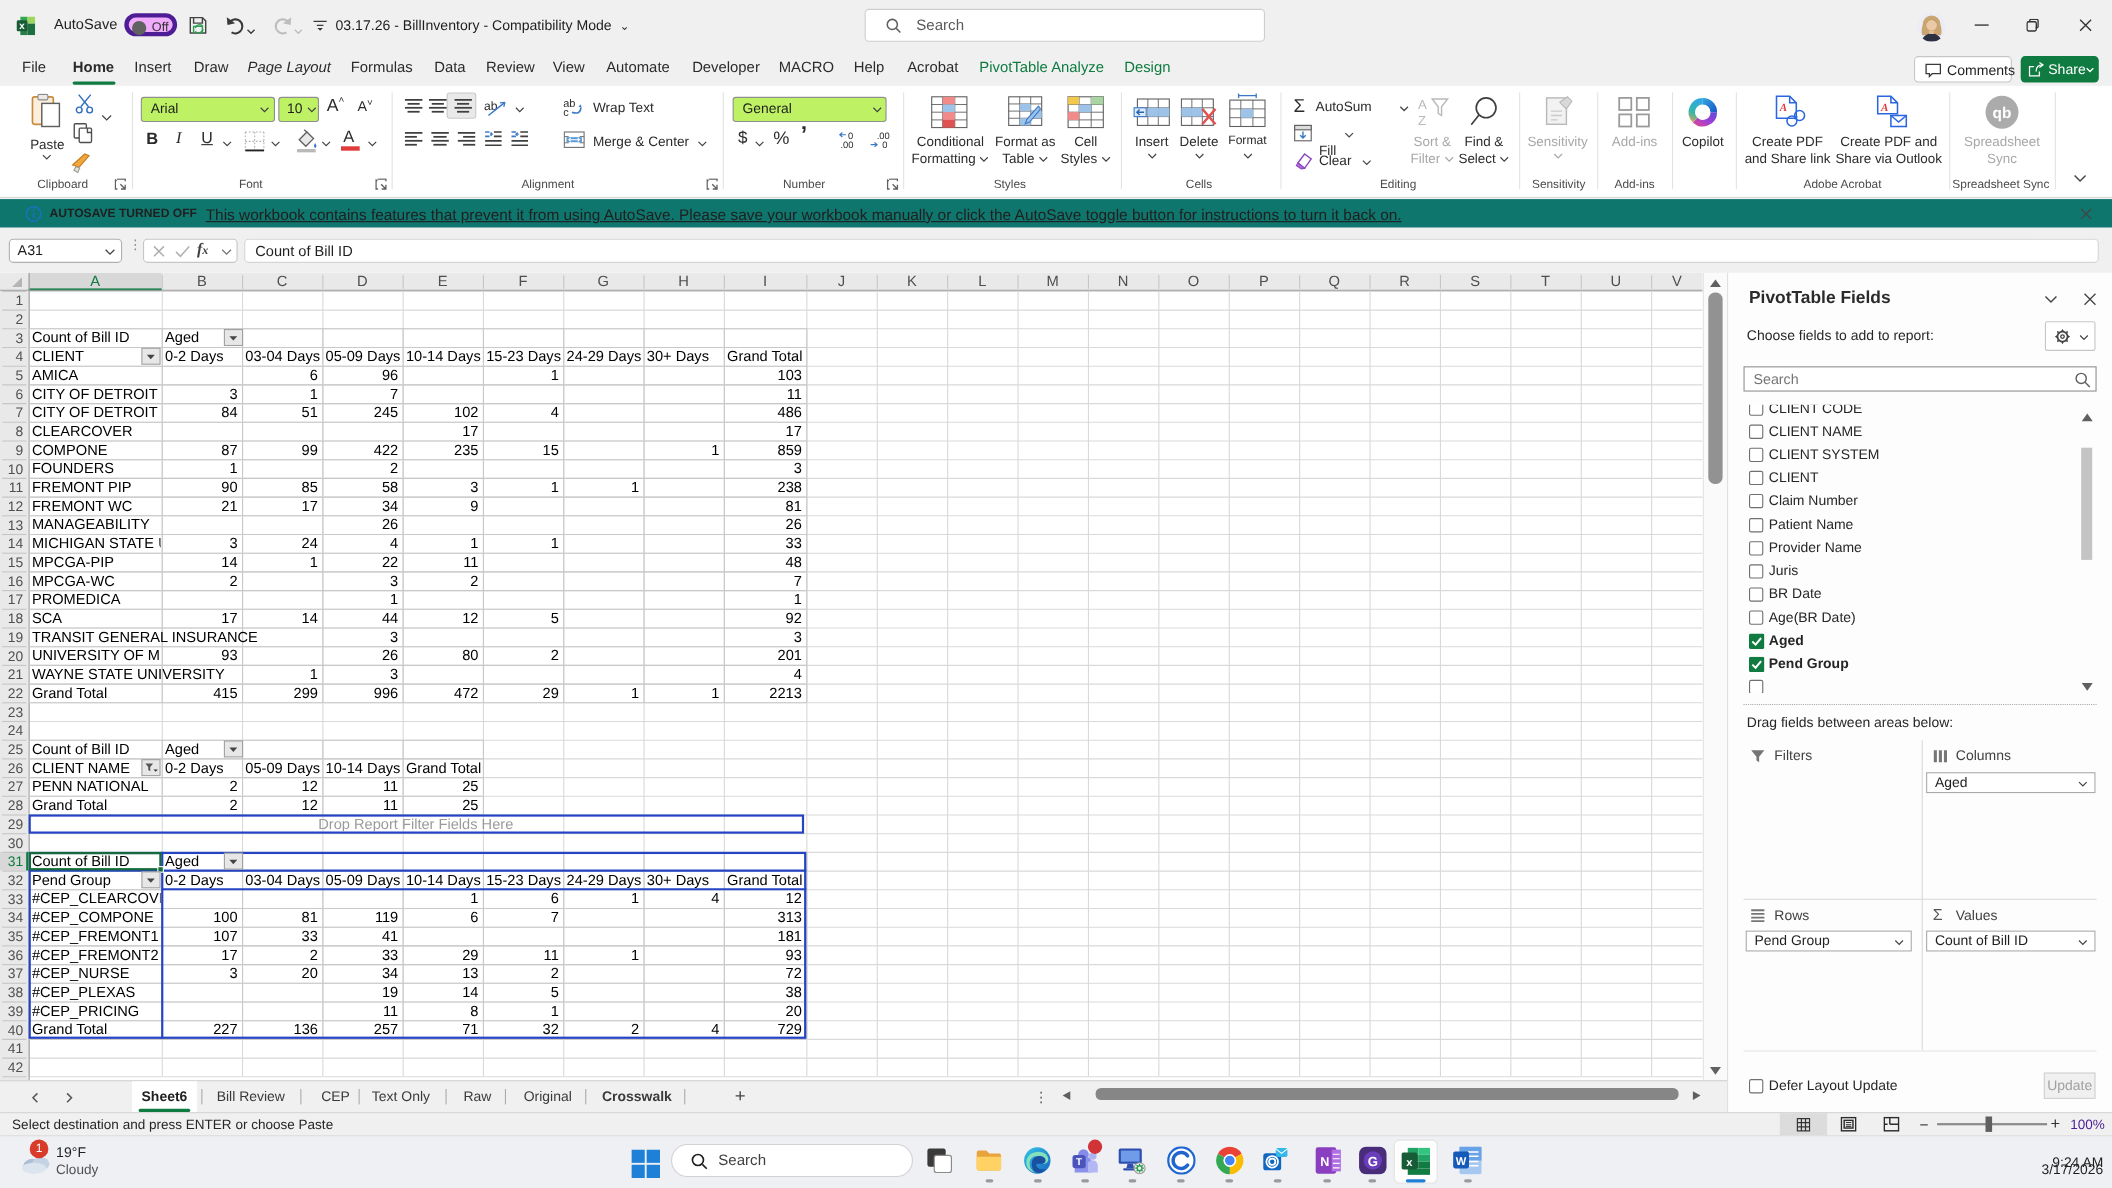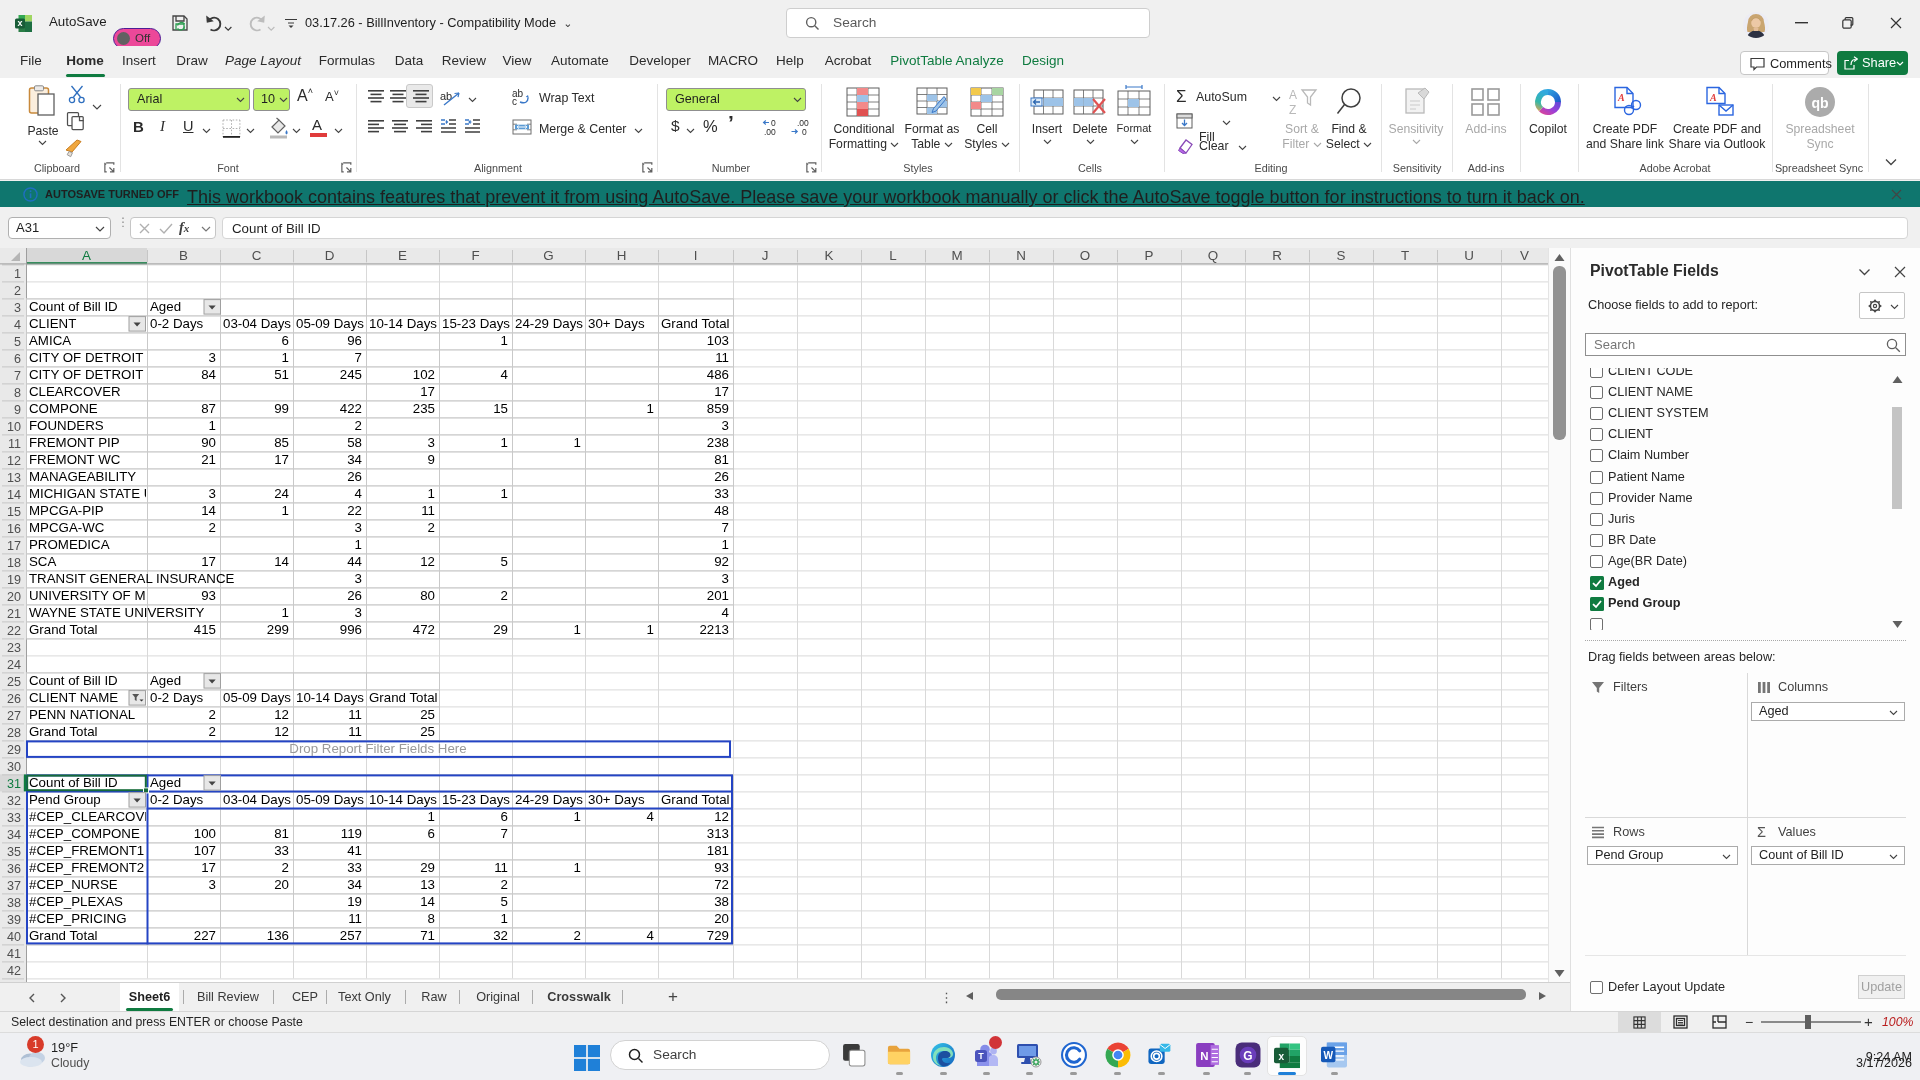--- a/index.html
+++ b/index.html
@@ -32,21 +32,21 @@
 <div id="titlebar">
  <svg class="abs" style="left:15px;top:15px" width="17" height="17" viewBox="0 0 17 17">
   <rect x="3.5" y="0" width="6.5" height="6.5" fill="#33a852"></rect>
       <rect x="10" y="0" width="7" height="6.5" fill="#9fd661"></rect>
   <rect x="10" y="6.5" width="7" height="10.5" fill="#1d6f42"></rect>
       <rect x="3.5" y="6.5" width="6.5" height="10.5" fill="#2a7d46"></rect>
   <rect x="0" y="3.5" width="10" height="10" rx="1.5" fill="#185c37"></rect>
   <text x="5" y="11" font-size="9" font-weight="bold" fill="#fff" text-anchor="middle" font-family="&quot;Liberation Sans&quot;">x</text>
  </svg>
  <div class="abs" style="left:49px;top:14px;font-size:13.3px;color:#1f1f1f;">AutoSave</div>
- <div class="abs" style="left:113px;top:28px;width:48px;height:21px;border:1px solid #4c1d95;border-radius:11px;background:#ec4899;">
+ <div class="abs" style="left:113px;top:12px;width:48px;height:21px;border:4px solid #4c1d95;border-radius:11px;background:#f0abfc;">
    <div class="abs" style="left:3px;top:3px;width:13px;height:13px;border-radius:50%;background:#616161;"></div>
    <div class="abs" style="left:21px;top:3px;font-size:11.5px;color:#333;">Off</div>
  </div>
  <svg class="abs" style="left:170px;top:13px" width="20" height="20" viewBox="0 0 20 20" fill="none" stroke="#444" stroke-width="1.3">
    <path d="M3 3h11l3 3v11H3z"></path>
       <path d="M6 3v5h8V3"></path>
       <path d="M6 17v-6h8v6" stroke="#2e9e52"></path>
       <path d="M14.5 13.5a4 4 0 0 1 -7 2" stroke="#2e9e52"></path>
       <path d="M7.5 12.5a4 4 0 0 1 7 -1.5" stroke="#2e9e52"></path>
  </svg>
@@ -509,21 +509,21 @@
     <div class="abs" style="left:1760px;top:59px;width:120px;text-align:center;font-size:12.2px;color:#a8a8a8;white-space:nowrap;">Sync</div>
   </div>
 
 <div id="notif">
  <svg class="abs" style="left:23px;top:6px" width="15" height="15" viewBox="0 0 16 16">
   <circle cx="8" cy="8" r="7" fill="none" stroke="#1f6fc0" stroke-width="1.5"></circle>
   <rect x="7.2" y="6.8" width="1.7" height="5" fill="#1f6fc0"></rect>
       <rect x="7.2" y="3.6" width="1.7" height="1.8" fill="#1f6fc0"></rect>
  </svg>
  <div class="abs" style="left:45px;top:7px;font-size:11px;font-weight:bold;color:#1f1f1f;">AUTOSAVE TURNED OFF</div>
- <div class="abs" style="left:187px;top:6px;font-size:18px;color:#1f1f1f;text-decoration:underline;">This workbook contains features that prevent it from using AutoSave. Please save your workbook manually or click the AutoSave toggle button for instructions to turn it back on.</div>
+ <div class="abs" style="left:187px;top:6px;font-size:14px;color:#1f1f1f;text-decoration:underline;">This workbook contains features that prevent it from using AutoSave. Please save your workbook manually or click the AutoSave toggle button for instructions to turn it back on.</div>
  <svg class="abs" style="left:1891px;top:8px" width="11" height="11" viewBox="0 0 11 11" stroke="#444" stroke-width="1.2">
       <path d="M1 1 L10 10 M10 1 L1 10"></path>
     </svg>
 </div>
 
 <div id="fbar">
  <div class="abs" style="left:8px;top:10px;width:103px;height:22px;background:#fff;border:1px solid #b0b0b0;border-radius:4px;">
   <div class="abs" style="left:7px;top:2px;font-size:13px;color:#1f1f1f;">A31</div>
   <svg class="abs" style="left:86px;top:8px" width="10" height="7" viewBox="0 0 10 7">
         <path d="M1 1 l4 4 l4-4" fill="none" stroke="#444" stroke-width="1.2"></path>
@@ -1199,21 +1199,21 @@
       <path d="M5 5.5 h5 M5 7.5 h5 M5 9 h5" stroke-width="0.9"></path>
     </svg>
  <svg class="abs" style="left:1712px;top:3px" width="15" height="14" viewBox="0 0 15 14" fill="none" stroke="#2b2b2b" stroke-width="1.3">
       <rect x="1" y="1" width="13" height="12"></rect>
       <path d="M6 1 v6 M6 7 h8 M1 7 h3"></path>
     </svg>
  <div class="abs" style="left:1745px;top:2px;font-size:14px;color:#333;">−</div>
  <div class="abs" style="left:1761px;top:9px;width:100px;height:2px;background:#8a8a8a;"></div>
  <div class="abs" style="left:1805px;top:3px;width:6px;height:14px;background:#5f5f5f;"></div>
  <div class="abs" style="left:1864px;top:1px;font-size:15px;color:#333;">+</div>
- <div class="abs" style="left:1882px;top:3px;font-size:12.3px;color:#b91c1c;font-style:italic;">100%</div>
+ <div class="abs" style="left:1882px;top:3px;font-size:12.3px;color:#4c1d95;">100%</div>
 </div>
 
 <div id="taskbar"></div>
 <svg class="abs" style="left:18px;top:1044px" width="30" height="24" viewBox="0 0 30 24">
  <ellipse cx="12" cy="16" rx="9" ry="6.5" fill="#aebfd4"></ellipse>
  <ellipse cx="19" cy="14" rx="8" ry="6" fill="#c4d2e4"></ellipse>
  <ellipse cx="13" cy="18" rx="11" ry="5" fill="#dbe4ef"></ellipse>
 </svg>
 <div class="abs" style="left:27px;top:1036px;width:17px;height:17px;border-radius:50%;background:#d83b2a;color:#fff;font-size:11px;text-align:center;line-height:17px;">1</div>
 <div class="abs" style="left:51px;top:1040px;font-size:12.8px;color:#1f1f1f;">19°F</div>

